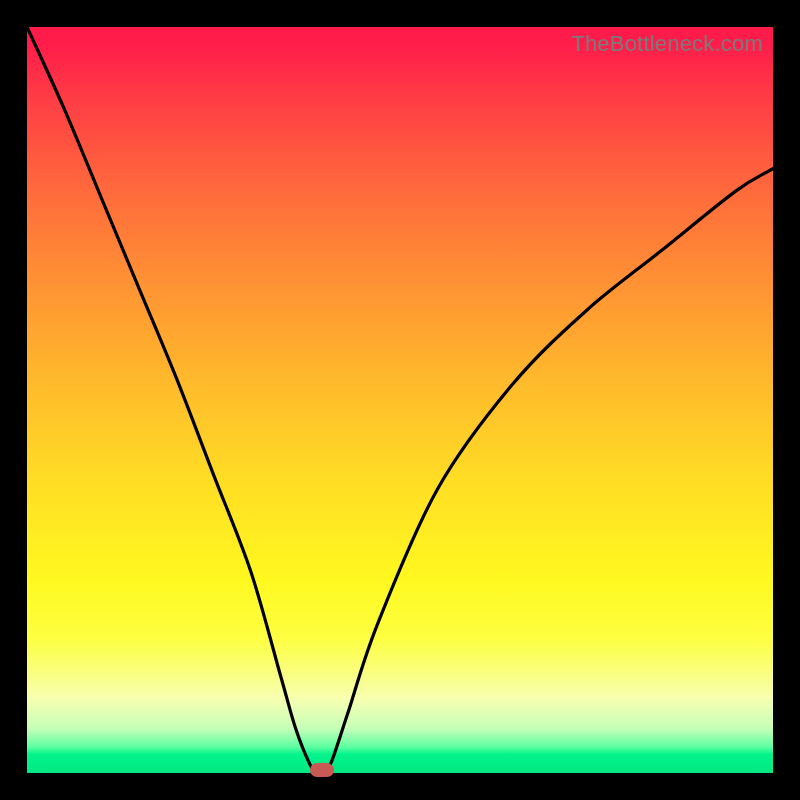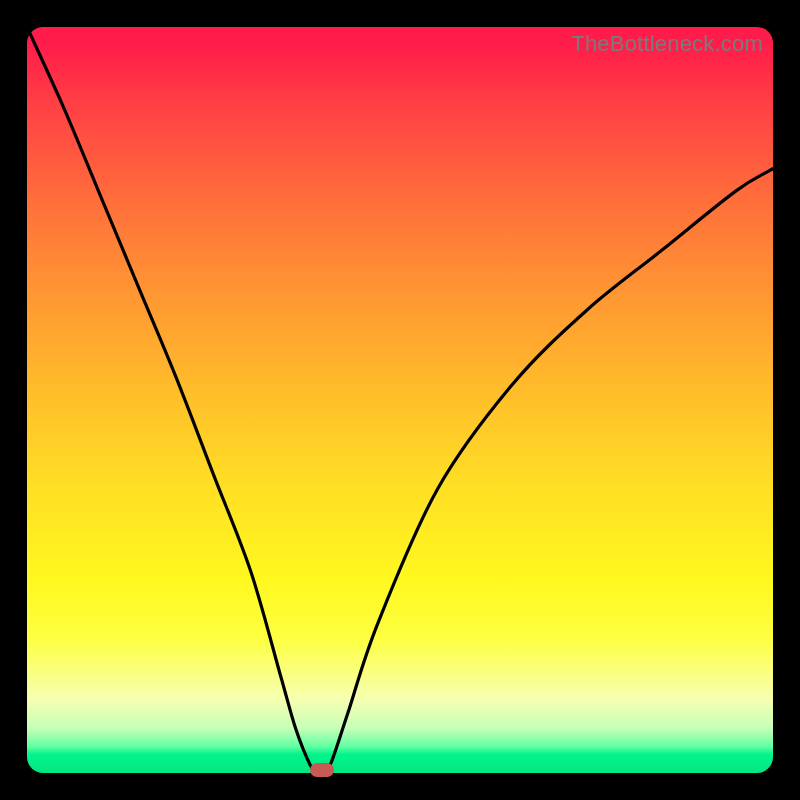--- a/index.html
+++ b/index.html
@@ -33,21 +33,20 @@
       #ffbb2b 48%,
       #ffe024 62%,
       #fff81f 74%,
       #fdff41 82%,
       #f7ffb0 90%,
       #c7ffb8 94%,
       #5effa2 96.5%,
       #02f48a 97.5%,
       #02e782 100%
     );
-    border-radius: 16px;
   }
   .watermark {
     position: absolute;
     top: 4px;
     right: 10px;
     color: #7b7b7b;
     font-size: 22px;
     font-weight: 500;
     letter-spacing: 0.2px;
     user-select: none;

